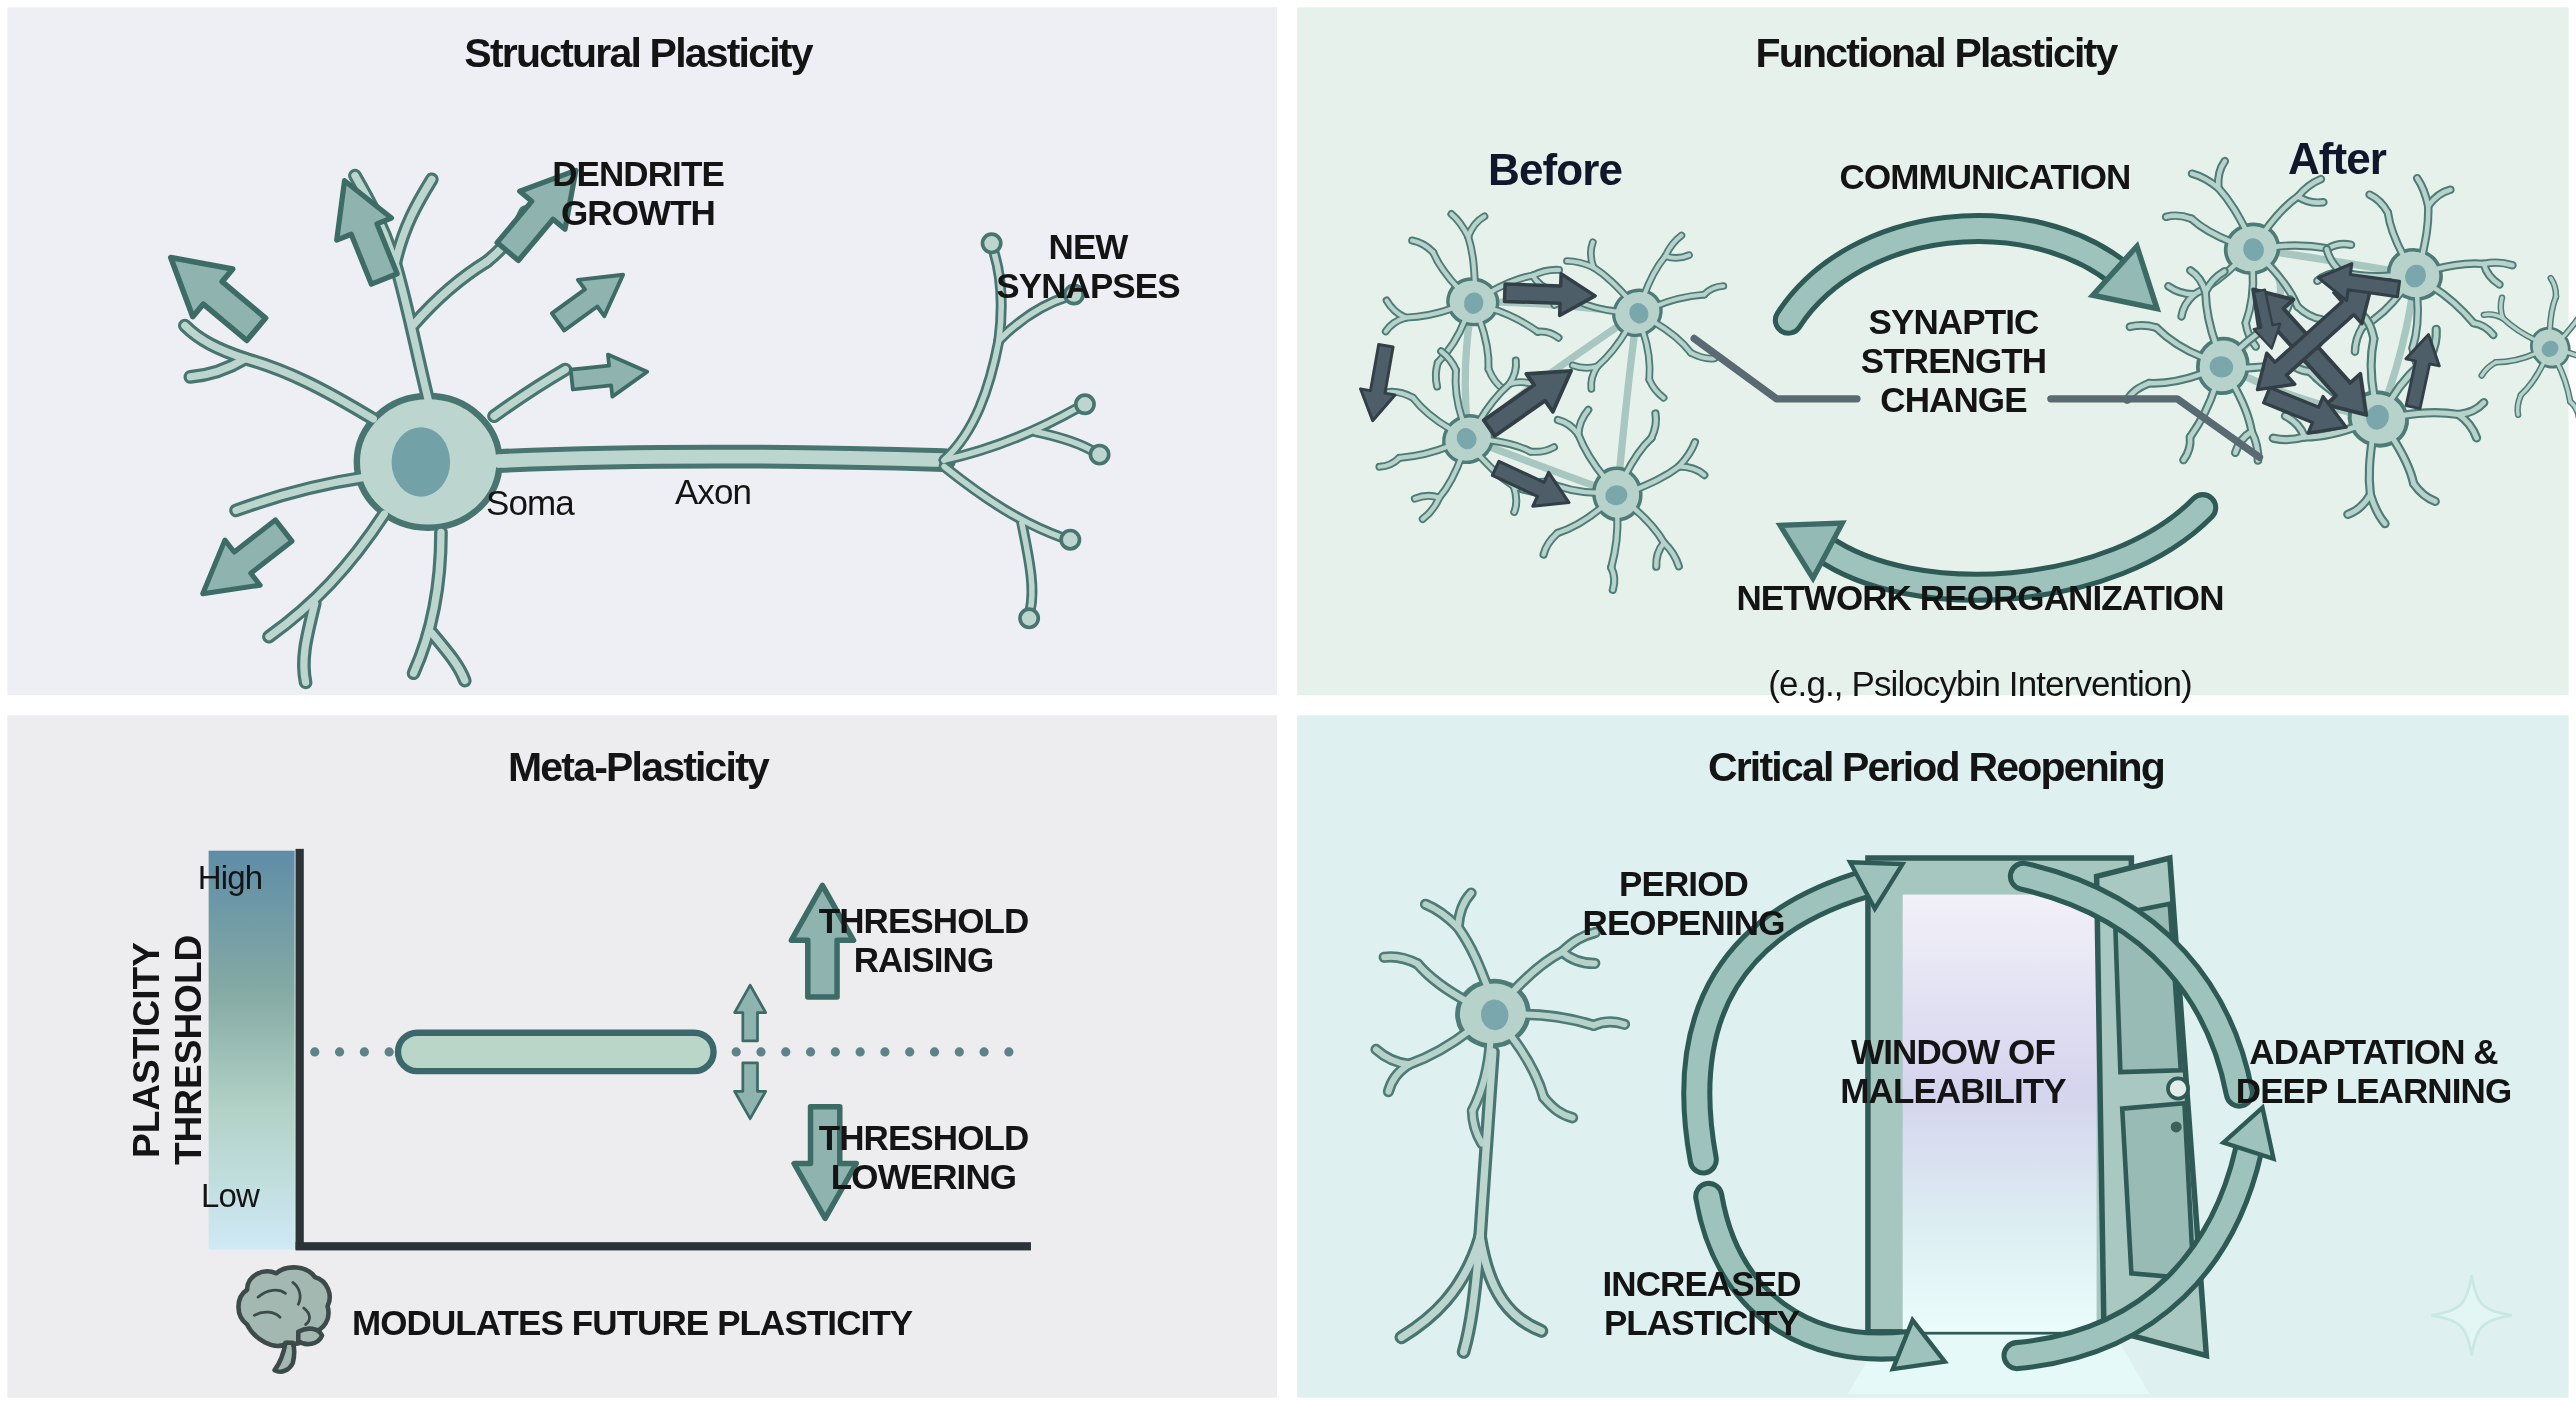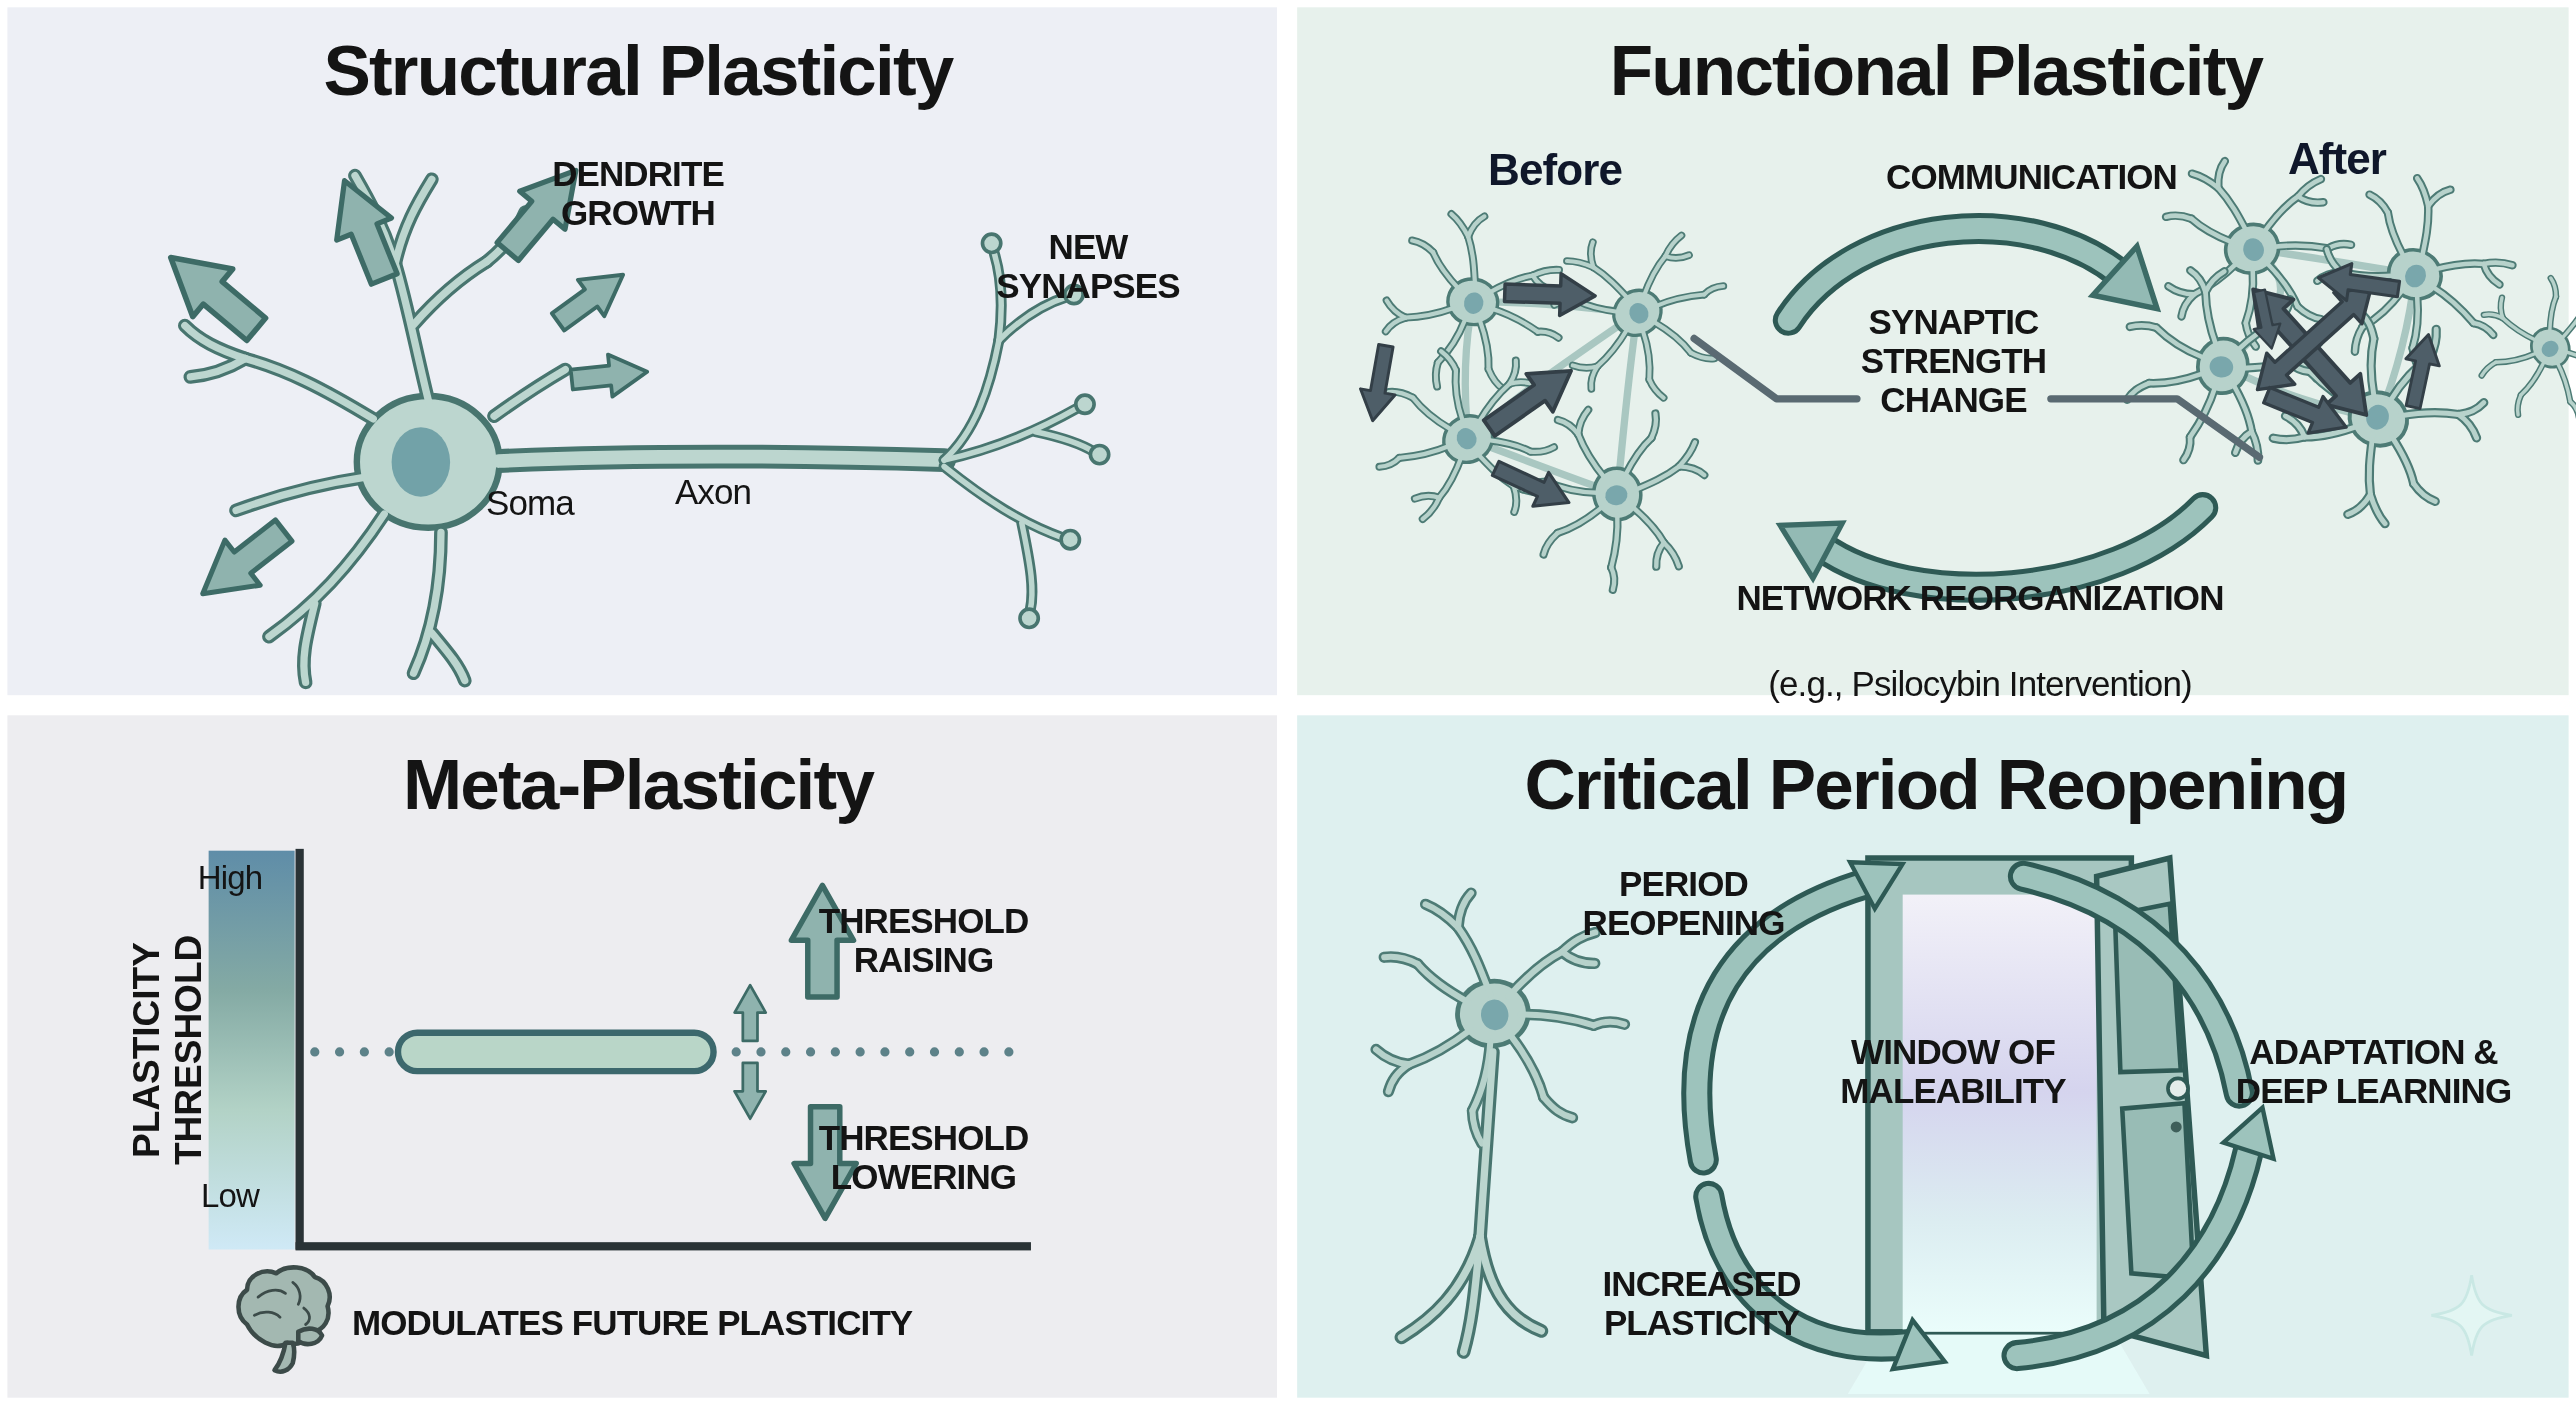--- a/index.html
+++ b/index.html
@@ -6,21 +6,21 @@
   body{
     width:2576px;height:1405px;position:relative;background:#ffffff;
     font-family:"Liberation Sans", sans-serif;overflow:hidden;
   }
   .stage{position:absolute;inset:0;}
   svg.art{position:absolute;left:0;top:0;}
   .lbl{
     position:absolute;white-space:pre-line;color:#141414;font-weight:bold;
     line-height:1.12;letter-spacing:-0.9px;text-align:center;
   }
-  .title{font-size:71px;letter-spacing:-1.8px;}
+  .title{font-size:41px;letter-spacing:-1.8px;}
   .cap{font-size:35px;}
   .cap-sm{font-size:33px;}
   .plain{font-weight:normal;letter-spacing:-0.9px;}
   .ba{font-size:44px;color:#0f172a;letter-spacing:-0.9px;}
   .vtext{
     writing-mode:vertical-rl;transform:rotate(180deg);
     text-align:center;font-size:37px;font-weight:bold;color:#141414;letter-spacing:0px;
   }
   
   .nOut{stroke:#4d7b75;stroke-width:14;fill:none;stroke-linecap:round;}
@@ -277,21 +277,21 @@
 <div class="lbl cap" style="left:455px;top:154px;width:366px;">DENDRITE
 GROWTH</div>
 <div class="lbl cap" style="left:951px;top:227px;width:274px;">NEW
 SYNAPSES</div>
 <div class="lbl cap plain" style="left:457px;top:483px;width:146px;">Soma</div>
 <div class="lbl cap plain" style="left:640px;top:472px;width:146px;">Axon</div>
 
 <div class="lbl title" style="left:1296px;top:31px;width:1280px;">Functional Plasticity</div>
 <div class="lbl ba" style="left:1445px;top:145px;width:220px;">Before</div>
 <div class="lbl ba" style="left:2227px;top:134px;width:220px;">After</div>
-<div class="lbl cap" style="left:1793px;top:157px;width:384px;text-align:right;">COMMUNICATION</div>
+<div class="lbl cap" style="left:1793px;top:157px;width:384px;">COMMUNICATION</div>
 <div class="lbl cap" style="left:1830px;top:302px;width:247px;">SYNAPTIC
 STRENGTH
 CHANGE</div>
 <div class="lbl cap" style="left:1701px;top:578px;width:558px;">NETWORK REORGANIZATION</div>
 <div class="lbl cap plain" style="left:1701px;top:624px;width:558px;margin-top:40px;">(e.g., Psilocybin Intervention)</div>
 
 <div class="lbl title" style="left:0;top:745px;width:1276px;">Meta-Plasticity</div>
 <div class="vtext" style="position:absolute;left:126px;top:858px;height:384px;">PLASTICITY THRESHOLD</div>
 <div class="lbl cap-sm plain" style="left:189px;top:860px;width:82px;">High</div>
 <div class="lbl cap-sm plain" style="left:189px;top:1178px;width:82px;">Low</div>

